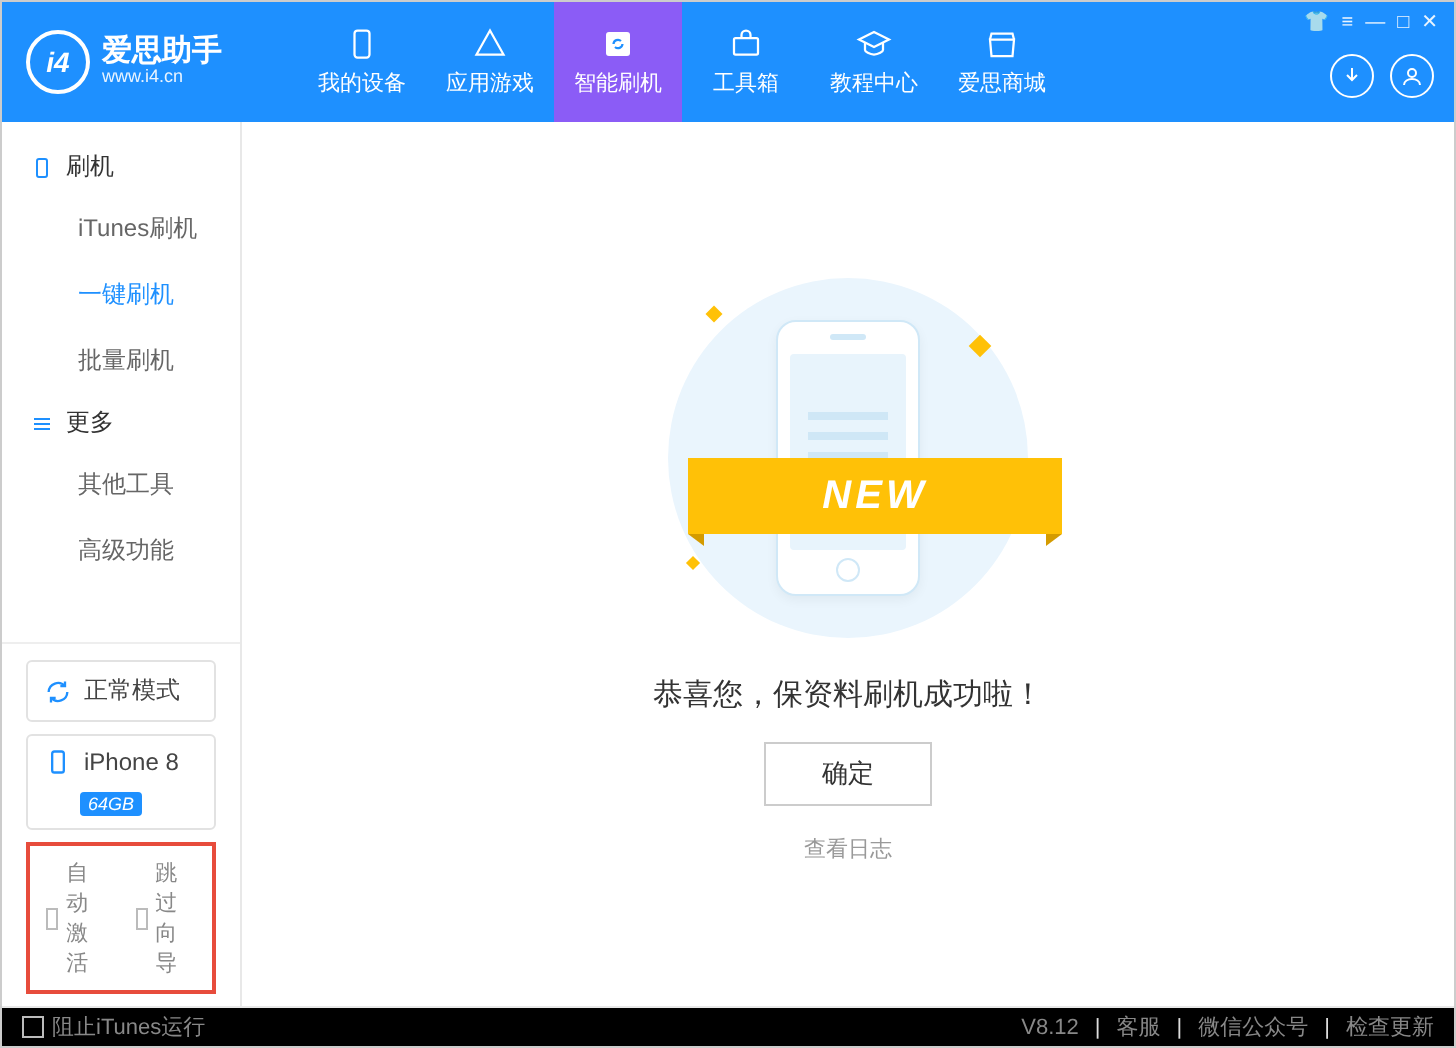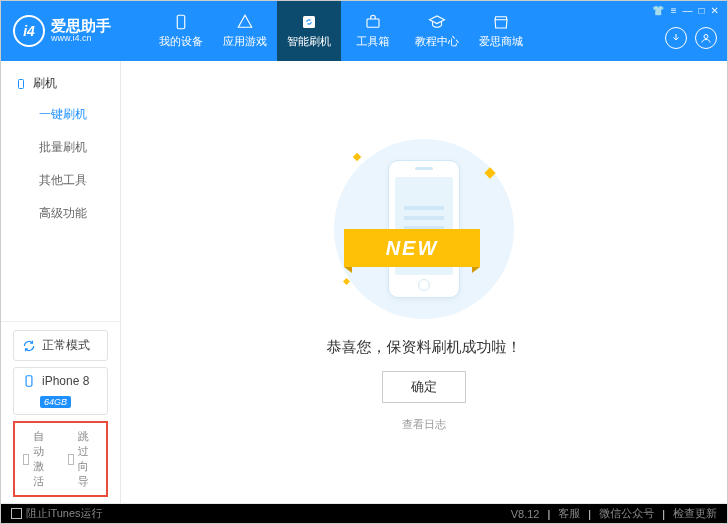--- a/index.html
+++ b/index.html
@@ -5,21 +5,21 @@
   * { box-sizing: border-box; margin: 0; padding: 0; }
   body { font-family: "Microsoft YaHei", Arial, sans-serif; background: #fff; width: 728px; height: 524px; overflow: hidden; position: relative; border: 1px solid #ccc; }
   .header { background: #1e90ff; height: 60px; display: flex; align-items: center; color: #fff; position: relative; }
   .logo-area { display: flex; align-items: center; padding: 0 12px; width: 148px; }
   .logo-circle { width: 32px; height: 32px; border: 2px solid #fff; border-radius: 50%; display: flex; align-items: center; justify-content: center; font-weight: bold; font-style: italic; font-size: 14px; margin-right: 6px; }
   .logo-text { display: flex; flex-direction: column; line-height: 1.1; }
   .logo-title { font-size: 15px; font-weight: bold; }
   .logo-sub { font-size: 9px; opacity: 0.9; }
   .nav { display: flex; height: 60px; flex: 1; }
   .nav-item { width: 64px; display: flex; flex-direction: column; align-items: center; justify-content: center; font-size: 11px; gap: 3px; cursor: pointer; }
-  .nav-item.active { background: #0c4a6e; }
+  .nav-item.active { background: #8b5cf6; }
   .nav-icon { width: 18px; height: 18px; display: flex; align-items: center; justify-content: center; }
   .nav-icon svg { width: 18px; height: 18px; fill: none; stroke: #fff; stroke-width: 1.5; }
   .top-right { position: absolute; right: 8px; top: 4px; display: flex; gap: 6px; font-size: 10px; align-items: center; }
   .top-right span { cursor: pointer; opacity: 0.9; }
   .user-icons { position: absolute; right: 10px; top: 26px; display: flex; gap: 8px; }
   .user-icons .circ { width: 22px; height: 22px; border: 1.5px solid #fff; border-radius: 50%; display: flex; align-items: center; justify-content: center; cursor: pointer; }
   .user-icons svg { width: 12px; height: 12px; stroke: #fff; fill: none; stroke-width: 2; }
 
   .body-area { display: flex; height: 444px; }
   .sidebar { width: 120px; border-right: 1px solid #e8e8e8; display: flex; flex-direction: column; font-size: 12px; color: #555; }
@@ -37,21 +37,21 @@
   .chk-box { width: 11px; height: 11px; border: 1px solid #bbb; }
 
   .main { flex: 1; display: flex; flex-direction: column; align-items: center; justify-content: center; gap: 14px; position: relative; }
   .illus { width: 200px; height: 190px; position: relative; display: flex; align-items: center; justify-content: center; }
   .circle-bg { width: 180px; height: 180px; border-radius: 50%; background: #eaf5fd; position: absolute; }
   .phone { width: 72px; height: 138px; background: #fff; border-radius: 10px; border: 1px solid #d0e8f7; position: relative; z-index: 2; box-shadow: 0 2px 6px rgba(0,0,0,0.05); }
   .phone::before { content:""; position:absolute; top:6px; left:50%; transform:translateX(-50%); width:18px; height:3px; background:#d0e8f7; border-radius:2px; }
   .phone::after { content:""; position:absolute; bottom:6px; left:50%; transform:translateX(-50%); width:10px; height:10px; border:1px solid #d0e8f7; border-radius:50%; }
   .phone .screen { position:absolute; top:16px; left:6px; right:6px; bottom:22px; background:#e8f4fc; border-radius:2px; }
   .phone .screen::before { content:""; position:absolute; top:30%; left:15%; width:70%; height:4px; background:#cfe7f6; box-shadow: 0 10px 0 #cfe7f6, 0 20px 0 #cfe7f6; }
-  .ribbon { position: absolute; z-index: 3; width: 136px; height: 44px; top: 95px; left: 20px; }
+  .ribbon { position: absolute; z-index: 3; width: 187px; height: 44px; top: 95px; left: 20px; }
   .ribbon-body { background: #ffc107; height: 38px; display: flex; align-items: center; justify-content: center; font-weight: bold; color: #fff; font-size: 20px; letter-spacing: 2px; font-style: italic; position: relative; }
   .ribbon-body::before, .ribbon-body::after { content:""; position:absolute; bottom:-6px; border-top:6px solid #d49b00; }
   .ribbon-body::before { left:0; border-left:8px solid transparent; }
   .ribbon-body::after { right:0; border-right:8px solid transparent; }
   .spark { position:absolute; width:6px; height:6px; background:#ffc107; transform: rotate(45deg); }
   .msg { font-size: 15px; color: #333; }
   .ok-btn { border: 1px solid #ccc; background: #fff; padding: 6px 28px; font-size: 13px; cursor: pointer; color: #333; }
   .log-link { font-size: 11px; color: #999; cursor: pointer; }
 
   .statusbar { height: 20px; border-top: 1px solid #e8e8e8; background: #000000; display: flex; align-items: center; font-size: 11px; color: #888; padding: 0 10px; position: absolute; bottom: 0; left: 0; right: 0; justify-content: space-between; }
@@ -148,22 +148,29 @@
 
 <div class="body-area">
   <div class="sidebar">
     <div class="side-scroll">
       <div class="side-group-h">
         <svg viewBox="0 0 24 24">
             <rect x="7" y="3" width="10" height="18" rx="2"></rect>
           </svg>
         <span>刷机</span>
       </div>
+      <div class="side-item">iTunes刷机</div>
       <div class="side-item active">一键刷机</div>
       <div class="side-item">批量刷机</div>
+      <div class="side-group-h">
+        <svg viewBox="0 0 24 24">
+            <path d="M4 7h16M4 12h16M4 17h16"></path>
+          </svg>
+        <span>更多</span>
+      </div>
       <div class="side-item">其他工具</div>
       <div class="side-item">高级功能</div>
     </div>
     <div class="side-bottom">
       <div class="status-box">
         <svg viewBox="0 0 24 24">
             <path d="M4 12a8 8 0 0 1 14-5M20 12a8 8 0 0 1-14 5"></path>
             <path d="M18 3v4h-4M6 21v-4h4"></path>
           </svg>
         <span>正常模式</span>

